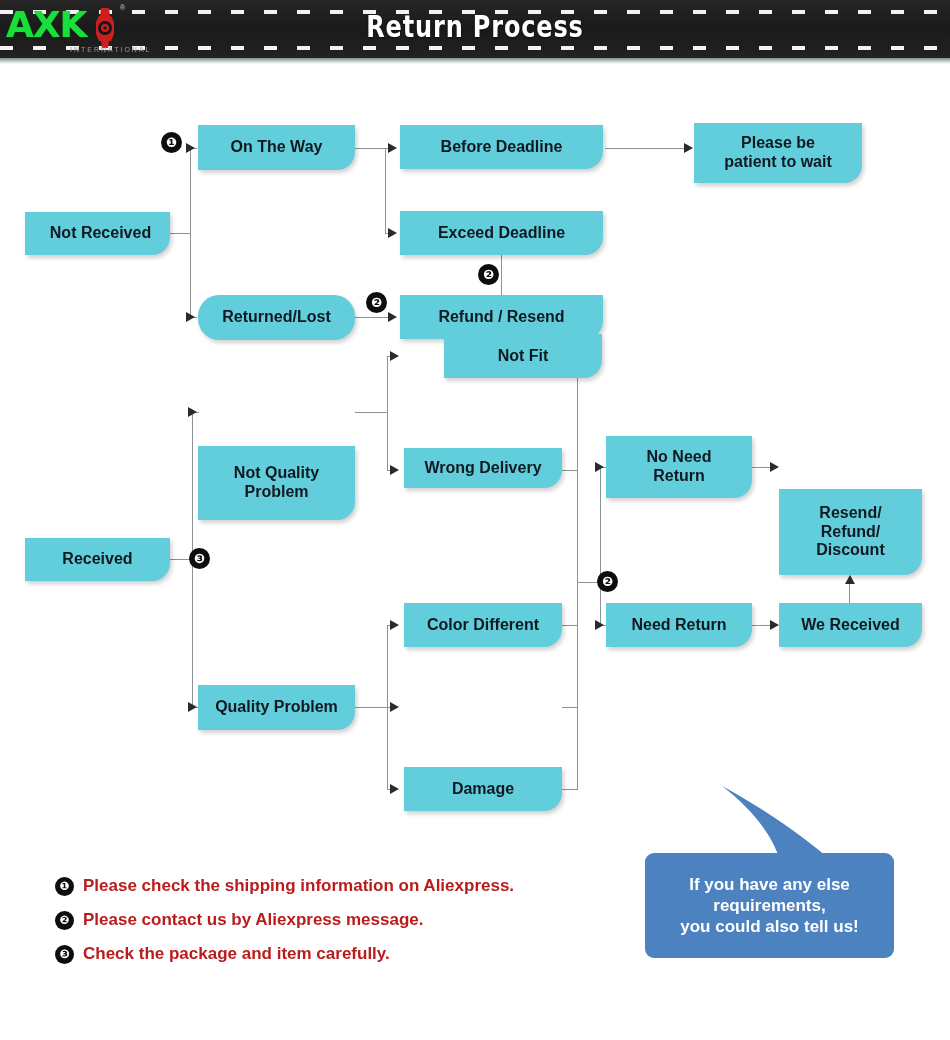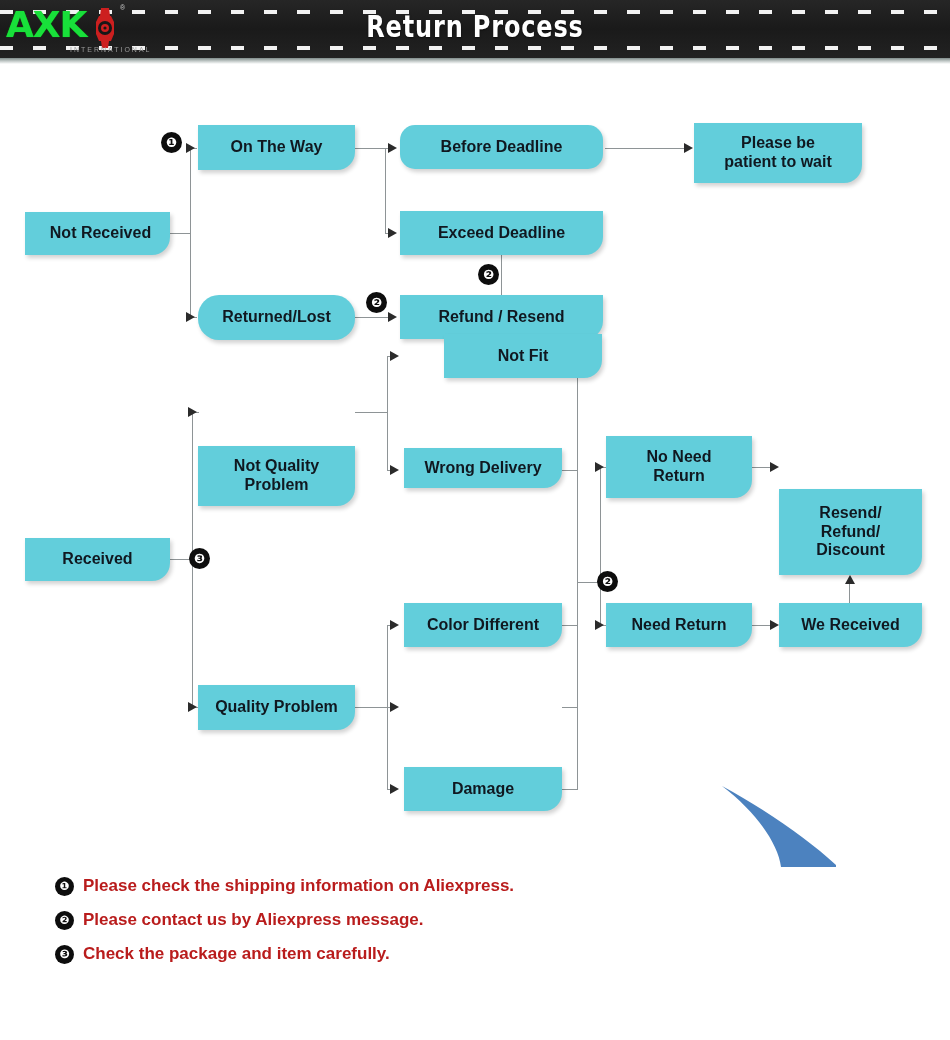--- a/index.html
+++ b/index.html
@@ -194,21 +194,21 @@
 
   <div class="conn h" style="left:355px;top:253px;width:40px;"></div>
   <div class="arrow" style="left:388px;top:248px;"></div>
 
   <div class="node" style="left:25px;top:148px;width:145px;height:43px;padding-left:12px;">Not Received</div>
 
   <div class="node" style="left:198px;top:61px;width:157px;height:45px;">On The Way</div>
 
   <div class="node" style="left:198px;top:231px;width:157px;height:45px;border-radius:21px;">Returned/Lost</div>
 
-  <div class="node" style="left:400px;top:61px;width:203px;height:44px;border-radius:15px;">Before Deadline</div>
+  <div class="node" style="left:400px;top:61px;width:203px;height:44px;">Before Deadline</div>
 
   <div class="node" style="left:400px;top:147px;width:203px;height:44px;">Exceed Deadline</div>
 
   <div class="node" style="left:400px;top:231px;width:203px;height:44px;">Refund / Resend</div>
 
   <div class="node" style="left:694px;top:59px;width:168px;height:60px;white-space:pre-line;">Please be
 patient to wait</div>
 
   <div class="marker" style="left:161px;top:68px;">❶</div>
   <div class="marker" style="left:366px;top:228px;">❷</div>
@@ -255,21 +255,21 @@
   <div class="arrow" style="left:770px;top:398px;"></div>
 
   <div class="conn h" style="left:752px;top:561px;width:23px;"></div>
   <div class="arrow" style="left:770px;top:556px;"></div>
 
   <div class="conn v" style="left:849px;top:519px;height:21px;"></div>
   <div class="arrow up" style="left:845px;top:511px;"></div>
 
   <div class="node" style="left:25px;top:474px;width:145px;height:43px;">Received</div>
 
-  <div class="node" style="left:198px;top:382px;width:157px;height:60px;white-space:pre-line;">Not Quality
+  <div class="node" style="left:198px;top:382px;width:157px;height:74px;white-space:pre-line;">Not Quality
 Problem</div>
 
   <div class="node" style="left:198px;top:621px;width:157px;height:45px;">Quality Problem</div>
 
   <div class="node" style="left:404px;top:270px;width:158px;height:44px;margin-left:40px;">Not Fit</div>
 
   <div class="node" style="left:404px;top:384px;width:158px;height:40px;">Wrong Delivery</div>
 
   <div class="node" style="left:404px;top:539px;width:158px;height:44px;">Color Different</div>
 
@@ -303,13 +303,20 @@
   <div class="note-row">
     <span class="note-bullet">❸</span>
     <span class="note-text">Check the package and item carefully.</span>
   </div>
 </div>
 
 <div id="bubble-wrap">
   <svg id="bubble-tail" viewBox="0 0 300 215">
     <path d="M82 31 C128 56 168 84 196 110 L196 112 L141 112 C138 88 115 56 82 31 Z" fill="#4c82bf"></path>
   </svg>
+  <div id="bubble-box">
+    <span>
+      <span>If you have any else</span><br>
+      <span>requirements,</span><br>
+      <span>you could also tell us!</span>
+    </span>
+  </div>
 </div>
 
 </body></html>

